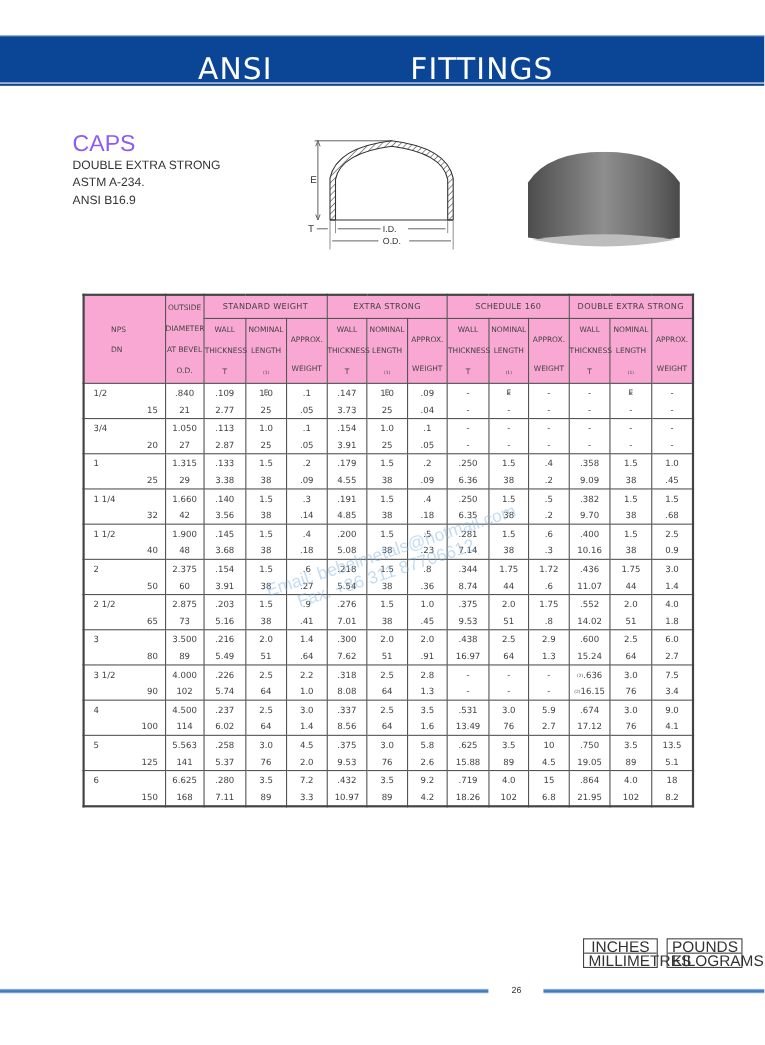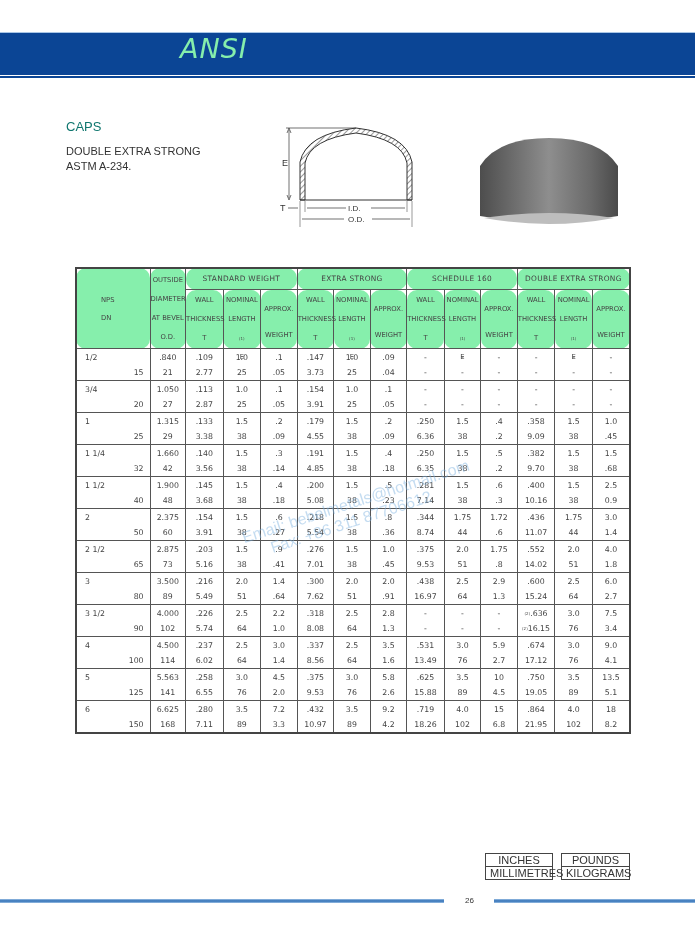--- a/index.html
+++ b/index.html
@@ -1,67 +1,69 @@
 <!DOCTYPE html>
 <html><head>
 <meta charset="utf-8">
 <style>
   html, body { margin: 0; padding: 0; }
   body { width: 695px; height: 950px; background: #ffffff; position: relative; overflow: hidden; font-family: "Liberation Sans", sans-serif; color: #333; }
 
   .banner { position: absolute; left: 0; top: 32px; width: 695px; height: 42px; background: #0b4595; border-top: 1px solid #a9c6e6; }
   .banner-line { position: absolute; left: 0; top: 76px; width: 695px; height: 2px; background: #0b4595; }
-  .banner-title { position: absolute; top: 0; color: #86efac; font-size: 27px; letter-spacing: 1px; font-family: "DejaVu Sans", sans-serif; font-weight: normal; font-style: italic; }
+  .banner-title { position: absolute; top: 15px; color: #ffffff; font-size: 27px; letter-spacing: 1px; font-family: "DejaVu Sans", sans-serif; font-weight: normal; }
   .banner-title.left { left: 180px; }
   .banner-title.right { left: 373px; }
 
-  .caps-title { position: absolute; left: 66px; top: 119px; color: #0f766e; font-size: 13px; }
+  .caps-title { position: absolute; left: 66px; top: 119px; color: #8b5cf6; font-size: 21px; }
   .caps-desc { position: absolute; left: 66px; top: 144px; font-size: 11px; line-height: 15.4px; color: #333; }
 
   .diagram { position: absolute; left: 276px; top: 122px; }
   .photo { position: absolute; left: 478px; top: 138px; }
 
   .table-wrap { position: absolute; left: 75px; top: 267px; width: 556px; }
   table { border-collapse: collapse; width: 556px; table-layout: fixed; font-family: "DejaVu Sans", sans-serif; }
   th, td { border: 1px solid #555; text-align: center; color: #444; padding: 0; }
-  thead th { background: #86efac; font-weight: normal; font-size: 6.8px; line-height: 18px; border-radius: 10px; }
+  thead th { background: #f9a8d4; font-weight: normal; font-size: 6.8px; line-height: 18px; }
   thead th.grp { font-size: 7.4px; letter-spacing: 0.3px; height: 20px; }
   thead th.stack span { display: block; height: 19px; line-height: 19px; }
   tbody td { font-size: 7.8px; height: 31px; vertical-align: top; }
   tbody td .l1, tbody td .l2 { display: block; height: 15px; line-height: 15px; }
   tbody td .l1 { margin-top: 1px; }
   td.nps { text-align: left; padding-left: 8px; }
   td.nps .l2 { text-align: right; padding-right: 6px; }
   .ref { font-size: 4px; vertical-align: top; }
   table { border: 2px solid #444; }
 
   .watermark { position: absolute; left: 240px; top: 530px; width: 260px; color: #7db2e0; opacity: 0.45; font-size: 16px; transform: rotate(-18deg); transform-origin: left top; line-height: 18px; pointer-events: none; }
 
-  .units { position: absolute; top: 853px; display: flex; flex-direction: column; border: 1px solid #444; font-size: 11px; text-align: center; }
+  .units { position: absolute; top: 853px; display: flex; flex-direction: column; border: 1px solid #444; font-size: 14px; text-align: center; margin-left: 45px; }
   .units span { display: block; height: 12px; line-height: 12px; padding: 0 4px; }
   .units span + span { border-top: 1px solid #444; }
   .units.inches { left: 485px; width: 66px; }
   .units.pounds { left: 561px; width: 67px; }
 
   .footer-left { position: absolute; left: 0; top: 899px; width: 444px; height: 4px; background: linear-gradient(#9cc0e4, #2d6db5, #9cc0e4); }
   .footer-right { position: absolute; left: 494px; top: 899px; width: 201px; height: 4px; background: linear-gradient(#9cc0e4, #2d6db5, #9cc0e4); }
   .page-num { position: absolute; left: 465px; top: 896px; font-size: 8px; color: #333; }
 </style>
 </head>
 <body>
 
 <div class="banner">
   <span class="banner-title left">ANSI</span>
+  <span class="banner-title right">FITTINGS</span>
 </div>
 <div class="banner-line"></div>
 
 <div class="caps-title">CAPS</div>
 <div class="caps-desc">
   <div>DOUBLE EXTRA STRONG</div>
   <div>ASTM A-234.</div>
+  <div>ANSI B16.9</div>
 </div>
 
 <svg class="diagram" width="160" height="105" viewBox="0 0 160 105">
   <defs>
     <pattern id="hatch" width="4" height="4" patternUnits="userSpaceOnUse" patternTransform="rotate(45)">
       <line x1="0" y1="0" x2="0" y2="4" stroke="#333" stroke-width="1"></line>
     </pattern>
   </defs>
   <path d="M24,78 L24,40 Q30,12 80,6 Q130,12 136,40 L136,78 L131,78 L131,41 Q126,17 80,11 Q34,17 29,41 L29,78 Z" fill="url(#hatch)" stroke="#333" stroke-width="1"></path>
   <line x1="24" y1="78" x2="136" y2="78" stroke="#333" stroke-width="1"></line>
@@ -775,21 +777,21 @@
           <td class="nps">
             <span class="l1">5</span>
             <span class="l2">125</span>
           </td>
           <td>
             <span class="l1">5.563</span>
             <span class="l2">141</span>
           </td>
           <td>
             <span class="l1">.258</span>
-            <span class="l2">6.55</span>
+            <span class="l2">5.37</span>
           </td>
           <td>
             <span class="l1">3.0</span>
             <span class="l2">76</span>
           </td>
           <td>
             <span class="l1">4.5</span>
             <span class="l2">2.0</span>
           </td>
           <td>

